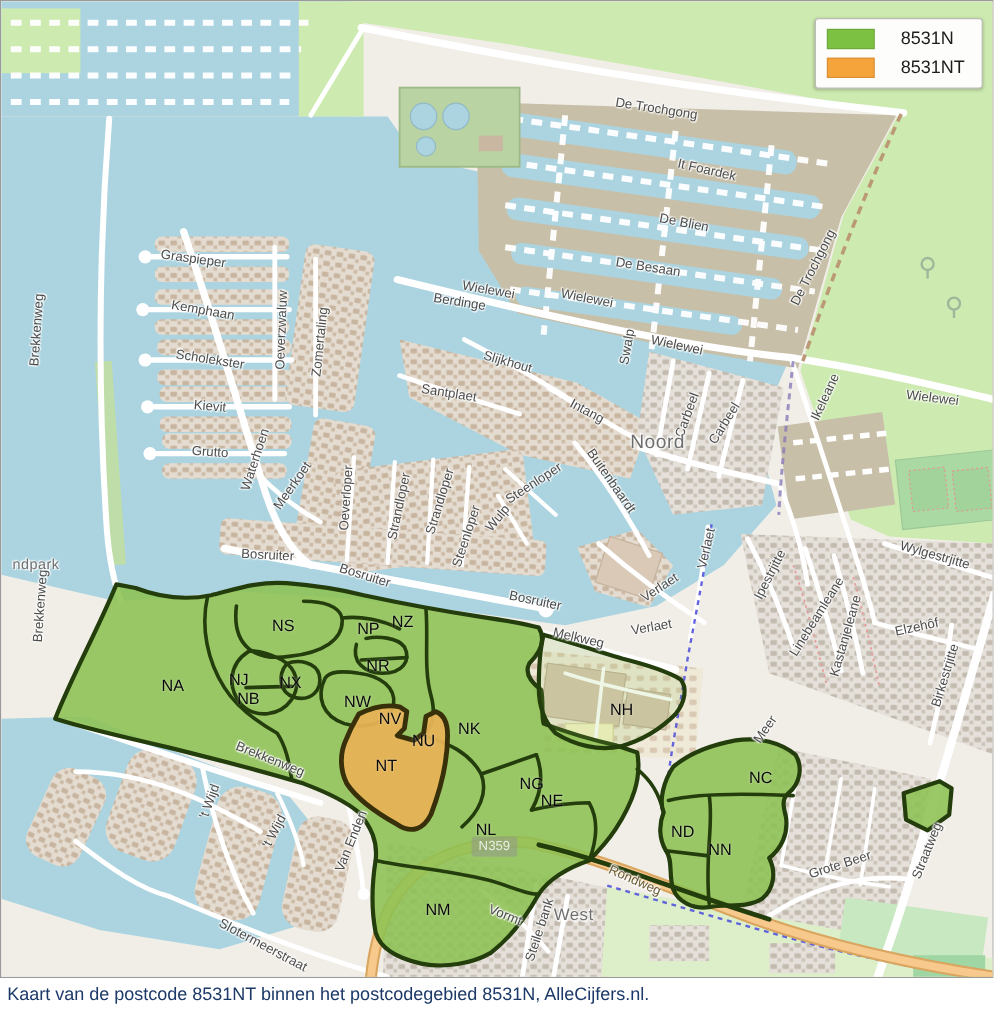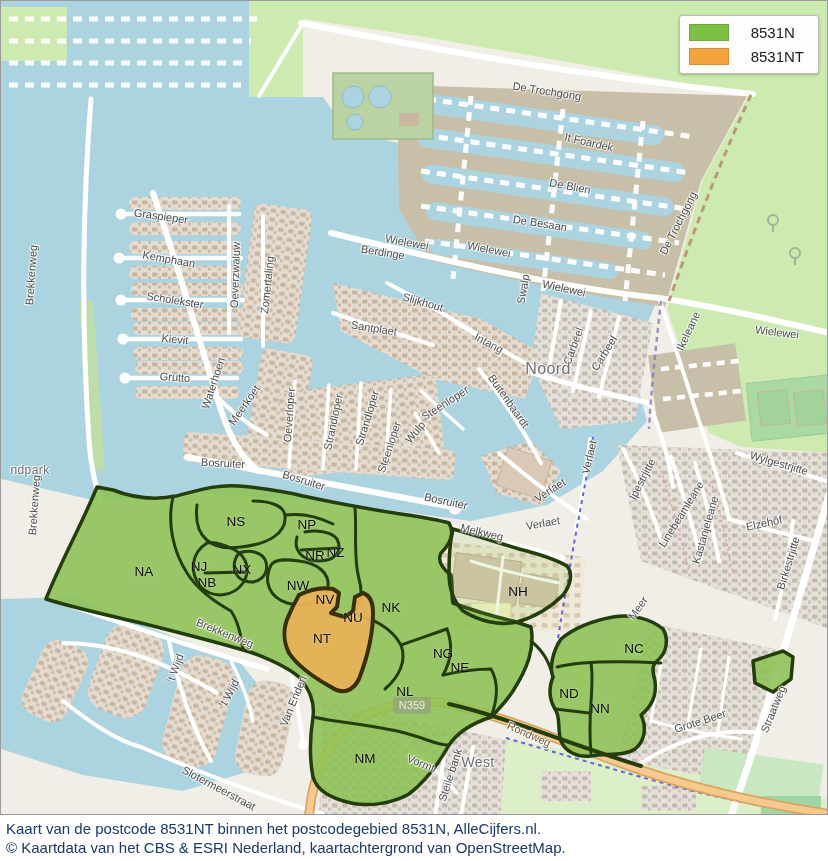--- a/index.html
+++ b/index.html
@@ -316,21 +316,21 @@
         <span class="lbl street" style="left: 292px; top: 700px; transform: translate(-50%, -50%) rotate(-68deg);">Van Enden</span>
         <span class="lbl street" style="left: 218px; top: 787px; transform: translate(-50%, -50%) rotate(28deg);">Slotermeerstraat</span>
         <span class="lbl street" style="left: 420px; top: 762px; transform: translate(-50%, -50%) rotate(22deg);">Vormt</span>
         <span class="lbl street" style="left: 449px; top: 774px; transform: translate(-50%, -50%) rotate(-72deg);">Steile bank</span>
         <span class="lbl street onroad" style="left: 528px; top: 733px; transform: translate(-50%, -50%) rotate(24deg);">Rondweg</span>
         <span class="lbl place" style="left: 29px; top: 469px; font-size: 12px; transform: translate(-50%, -50%) rotate(0deg);">ndpark</span>
         <span class="lbl place" style="left: 547px; top: 368px; font-size: 16px; transform: translate(-50%, -50%) rotate(0deg);">Noord</span>
         <span class="lbl place" style="left: 477px; top: 761px; font-size: 14px; transform: translate(-50%, -50%) rotate(0deg);">West</span>
         <span class="lbl region" style="left: 235px; top: 520px; transform: translate(-50%, -50%) rotate(0deg);">NS</span>
         <span class="lbl region" style="left: 306px; top: 523px; transform: translate(-50%, -50%) rotate(0deg);">NP</span>
-        <span class="lbl region" style="left: 316px; top: 551px; transform: translate(-50%, -50%) rotate(0deg); padding-left: 37px;">NZ</span>
+        <span class="lbl region" style="left: 316px; top: 517px; transform: translate(-50%, -50%) rotate(0deg); padding-left: 37px;">NZ</span>
         <span class="lbl region" style="left: 314px; top: 554px; transform: translate(-50%, -50%) rotate(0deg);">NR</span>
         <span class="lbl region" style="left: 143px; top: 570px; transform: translate(-50%, -50%) rotate(0deg);">NA</span>
         <span class="lbl region" style="left: 198px; top: 565px; transform: translate(-50%, -50%) rotate(0deg);">NJ</span>
         <span class="lbl region" style="left: 206px; top: 581px; transform: translate(-50%, -50%) rotate(0deg);">NB</span>
         <span class="lbl region" style="left: 241px; top: 568px; transform: translate(-50%, -50%) rotate(0deg);">NX</span>
         <span class="lbl region" style="left: 297px; top: 584px; transform: translate(-50%, -50%) rotate(0deg);">NW</span>
         <span class="lbl region" style="left: 324px; top: 598px; transform: translate(-50%, -50%) rotate(0deg);">NV</span>
         <span class="lbl region" style="left: 352px; top: 616px; transform: translate(-50%, -50%) rotate(0deg);">NU</span>
         <span class="lbl region" style="left: 390px; top: 606px; transform: translate(-50%, -50%) rotate(0deg);">NK</span>
         <span class="lbl region" style="left: 321px; top: 637px; transform: translate(-50%, -50%) rotate(0deg);">NT</span>
@@ -351,15 +351,14 @@
       </div>
       <div class="lrow">
         <span class="sw" style="background: rgb(245, 164, 60);"></span>
         <span class="ltext">8531NT</span>
       </div>
     </div>
   </div>
 
   <div class="caption">
     <div>Kaart van de postcode 8531NT binnen het postcodegebied 8531N, AlleCijfers.nl.</div>
-    <div>© Kaartdata van het CBS &amp; ESRI Nederland, kaartachtergrond van OpenStreetMap.</div>
   </div>
 </div>
 
 </body></html>

